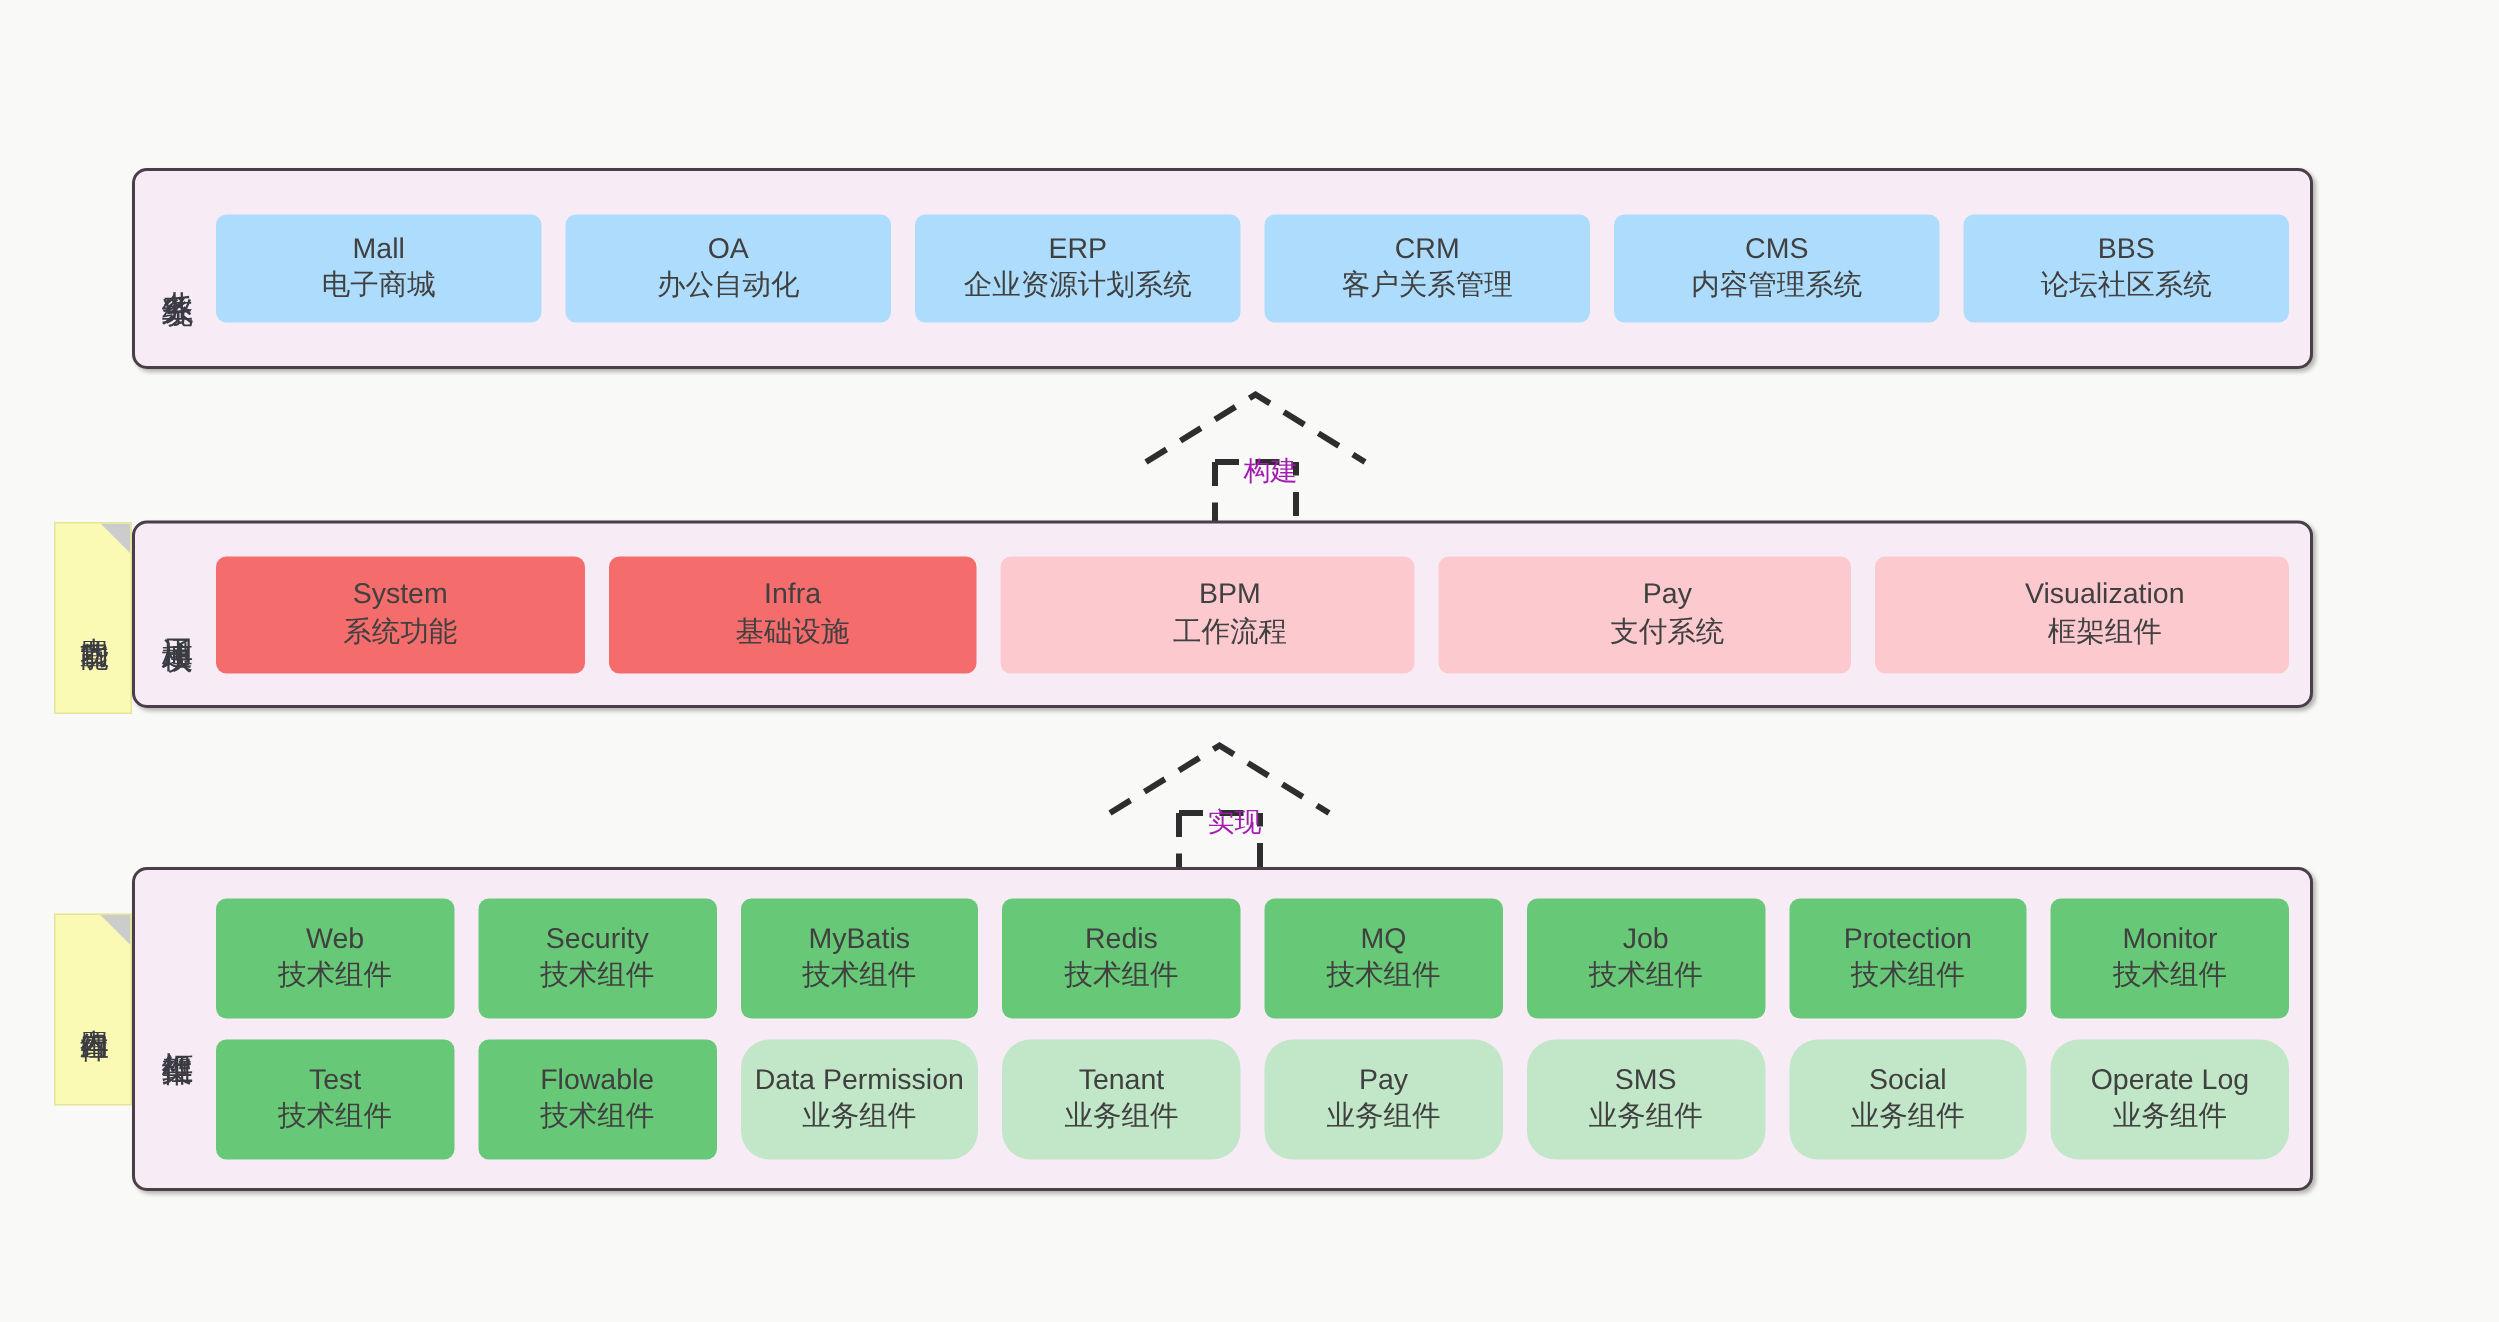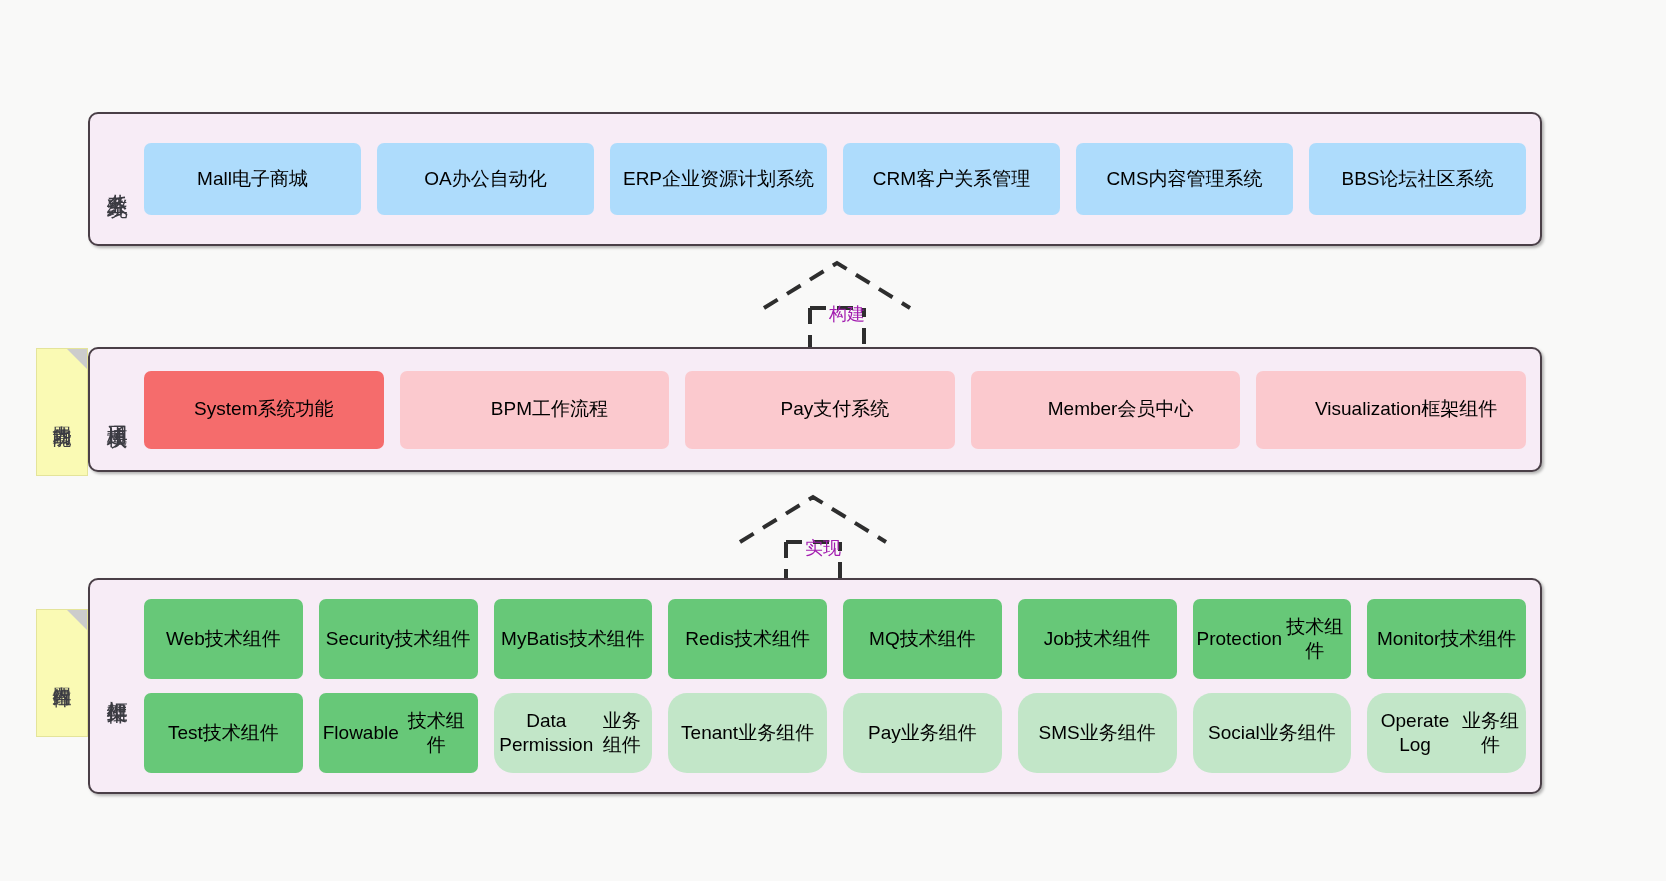--- a/index.html
+++ b/index.html
@@ -48,27 +48,27 @@
   }
   .card-row{
     display:flex;
     gap:16px;
     align-items:stretch;
   }
   .card{
     flex:1 1 0;
     border-radius:7px;
     display:flex;
-    flex-direction:row;
+    flex-direction:column;
     align-items:center;
     justify-content:center;
     text-align:center;
     font-size:19px;
     line-height:1.28;
-    color:#000000;
+    color:#404040;
     padding:6px 4px;
     box-sizing:border-box;
     min-width:0;
   }
   .card .en{display:block;}
   .card .cn{display:block;}
 
   .c-blue{background:#aedcfc;}
   .c-red{background:#f56c6c;}
   .c-pink{background:#fbc9ce;padding-left:34px;}
@@ -181,31 +181,31 @@
   </div>
 
   <div class="layer" id="layer-common">
     <div class="layer-title">通用模块</div>
     <div class="cards">
       <div class="card-row">
         <div class="card c-red">
           <span class="en">System</span>
           <span class="cn">系统功能</span>
         </div>
+        <div class="card c-red">
+          <span class="en">Infra</span>
+          <span class="cn">基础设施</span>
+        </div>
         <div class="card c-pink">
           <span class="en">BPM</span>
           <span class="cn">工作流程</span>
         </div>
         <div class="card c-pink">
           <span class="en">Pay</span>
           <span class="cn">支付系统</span>
-        </div>
-        <div class="card c-pink">
-          <span class="en">Member</span>
-          <span class="cn">会员中心</span>
         </div>
         <div class="card c-pink">
           <span class="en">Visualization</span>
           <span class="cn">框架组件</span>
         </div>
       </div>
     </div>
   </div>
 
   <div class="arrow" id="arrow-impl">

